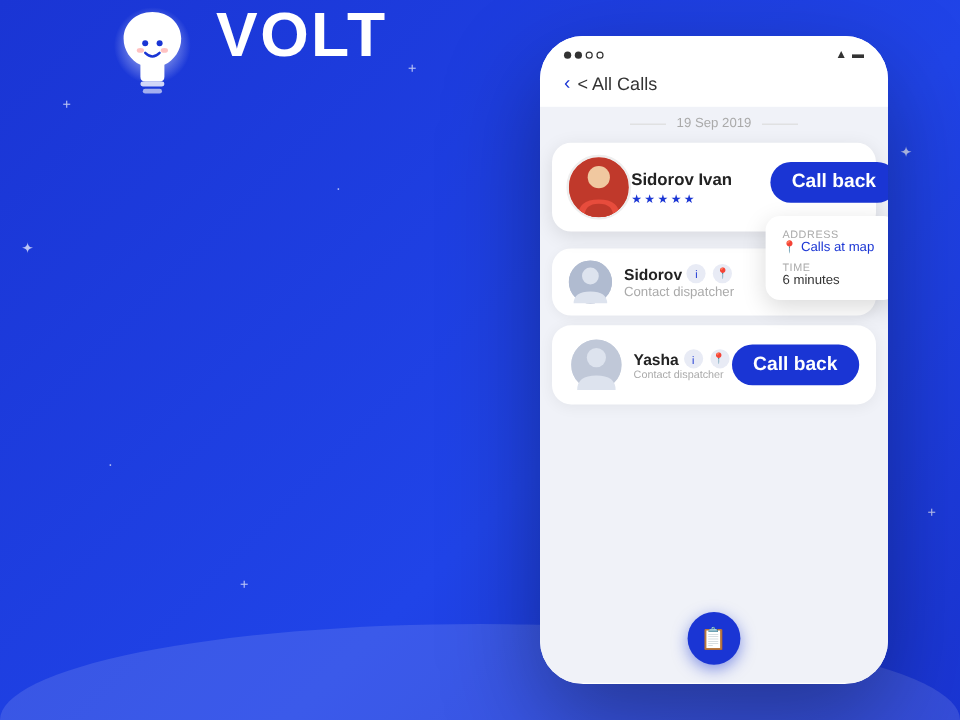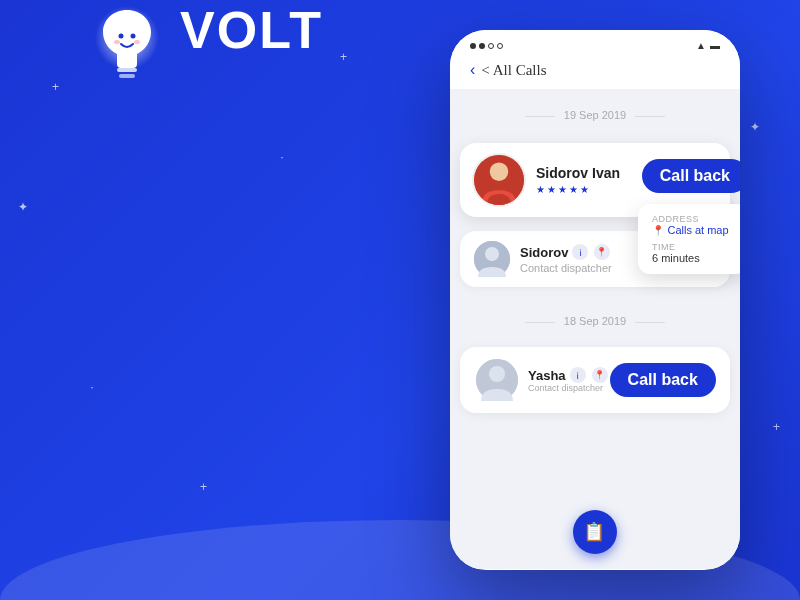--- a/index.html
+++ b/index.html
@@ -131,28 +131,27 @@
 
     .back-arrow {
       color: #1a35d4;
       font-size: 16px;
     }
 
     .header-title {
       font-size: 15px;
       font-weight: 500;
       color: #333;
-      font-family: Liberation Serif, serif;
     }
 
     .date-divider {
       text-align: center;
       color: #aaa;
       font-size: 11px;
-      padding: 20px 0;
+      padding: 8px 0;
     }
 
     .caller-info {
       flex: 1;
       margin-left: 10px;
     }
 
     .caller-name {
       font-size: 13px;
       font-weight: 600;
@@ -220,21 +219,20 @@
       background: linear-gradient(135deg, #e0534a, #c0392b);
       display: flex;
       align-items: center;
       justify-content: center;
       overflow: hidden;
       flex-shrink: 0;
       border: 2px solid #eee;
     }
 
     .featured-info {
-      margin-left: 10px;
     }
 
     .featured-name {
       font-size: 14px;
       font-weight: 700;
       color: #222;
     }
 
     
     .detail-popup {
@@ -511,25 +509,20 @@
             <span class="caller-name">Sidorov</span>
             <span class="icon-circle">ℹ</span>
             <span class="icon-circle">📍</span>
           </div>
           <div class="caller-role">Contact dispatcher</div>
         </div>
         <span style="font-size:10px; color:#aaa;">tcher</span>
         <div style="width:28px; height:28px; border-radius:50%; background:#e8ebf5; margin-left:6px;"></div>
       </div>
 
-      <div class="date-divider">
-        <span style="display:inline-block;width:30px;height:1px;background:#ddd;vertical-align:middle;margin-right:6px;"></span>
-        <span>18 Sep 2019</span>
-        <span style="display:inline-block;width:30px;height:1px;background:#ddd;vertical-align:middle;margin-left:6px;"></span>
-      </div>
 
       <div class="bottom-card">
         <div class="bottom-avatar">
           <svg width="42" height="42" viewBox="0 0 42 42">
             <circle cx="21" cy="21" r="21" fill="#c0c8d8"></circle>
             <circle cx="21" cy="15" r="8" fill="#dde3ee"></circle>
             <path d="M5 42 Q5 30 21 30 Q37 30 37 42 Z" fill="#dde3ee"></path>
           </svg>
         </div>
         <div class="caller-info">

